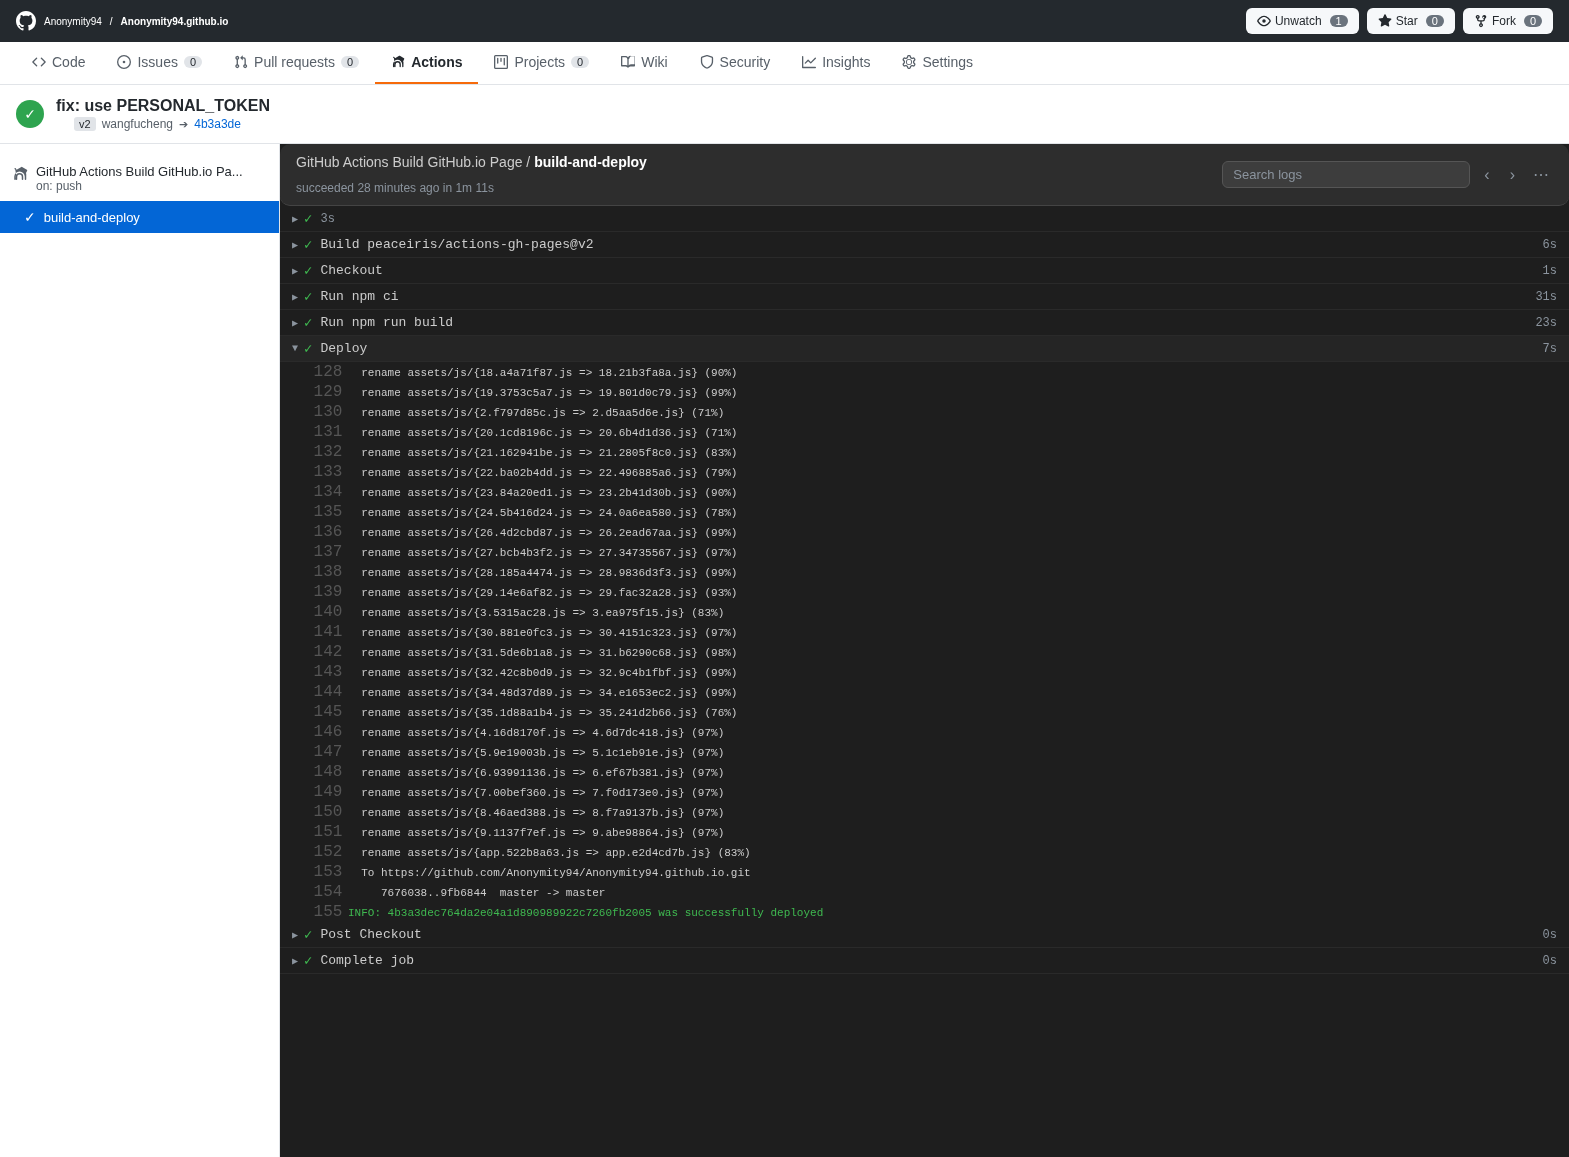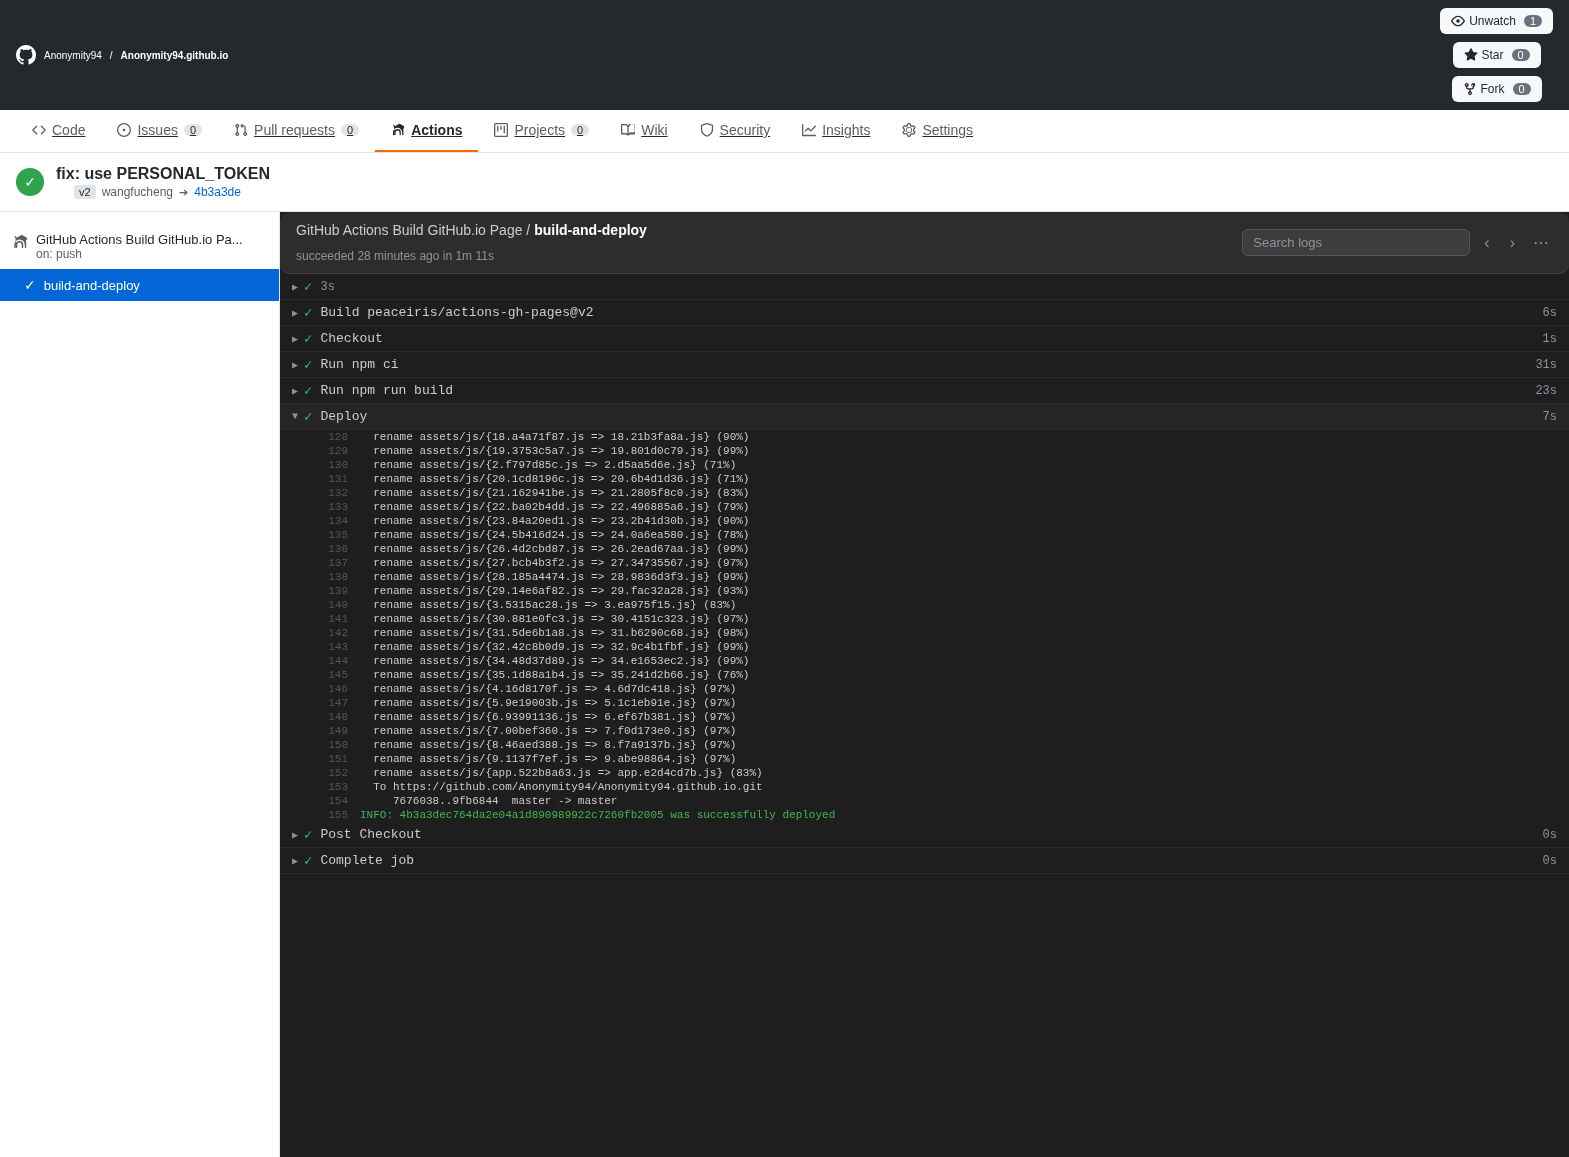--- a/index.html
+++ b/index.html
@@ -1,26 +1,26 @@
 <!DOCTYPE html>
 <html><head>
   <meta charset="utf-8">
   <style>
     * { box-sizing: border-box; margin: 0; padding: 0; }
     body { font-family: -apple-system, BlinkMacSystemFont, "Segoe UI", Helvetica, Arial, sans-serif; font-size: 14px; background: #f6f8fa; color: #24292e; }
 
     
     .header { background: #24292e; padding: 8px 16px; display: flex; align-items: center; justify-content: space-between; }
     .header-left { display: flex; align-items: center; gap: 8px; color: #fff; font-size: 10px; }
-    .header-right { display: flex; align-items: center; gap: 8px; flex-direction: column; }
+    .header-right { display: flex; align-items: center; gap: 8px; }
     .header-btn { background: #f6f8fa; border: 1px solid rgba(255,255,255,0.2); border-radius: 6px; padding: 5px 10px; font-size: 12px; color: #24292e; cursor: pointer; display: flex; align-items: center; gap: 4px; }
     .header-btn .count { background: #6a737d; color: #fff; border-radius: 10px; padding: 0 6px; font-size: 11px; margin-left: 4px; }
 
     
-    .nav-tabs { background: #fff; border-bottom: 1px solid #e1e4e8; padding: 0 16px; display: flex; align-items: center; gap: 0; text-decoration: underline; }
+    .nav-tabs { background: #fff; border-bottom: 1px solid #e1e4e8; padding: 0 16px; display: flex; align-items: center; gap: 0; }
     .nav-tab { padding: 12px 16px; font-size: 14px; color: #586069; cursor: pointer; text-decoration: none; display: flex; align-items: center; gap: 6px; border-bottom: 2px solid transparent; white-space: nowrap; }
     .nav-tab.active { color: #24292e; border-bottom-color: #f66a0a; font-weight: 600; }
     .nav-tab .badge { background: #e1e4e8; border-radius: 10px; padding: 0 6px; font-size: 11px; color: #24292e; }
 
     
     .commit-bar { background: #fff; border-bottom: 1px solid #e1e4e8; padding: 12px 16px; display: flex; align-items: center; gap: 12px; }
     .commit-status-icon { width: 28px; height: 28px; background: #2ea44f; border-radius: 50%; display: flex; align-items: center; justify-content: center; color: #fff; font-size: 14px; flex-shrink: 0; }
     .commit-info { }
     .commit-title { font-size: 16px; font-weight: 600; color: #24292e; }
     .commit-meta { font-size: 12px; color: #586069; display: flex; align-items: center; gap: 6px; margin-top: 2px; margin-left: 18px; }
@@ -44,40 +44,40 @@
     .sidebar-job-name { font-size: 13px; color: #fff; font-weight: 500; }
 
     
     .log-panel { flex: 1; background: #1e1e1e; display: flex; flex-direction: column; overflow: hidden; }
     .log-header { background: #2d2d2d; padding: 10px 16px; display: flex; align-items: center; justify-content: space-between; border-bottom: 1px solid #444; flex-shrink: 0; border-radius: 10px; }
     .log-header-left { }
     .log-breadcrumb { font-size: 14px; color: #ccc; }
     .log-breadcrumb .bold { color: #fff; font-weight: 600; }
     .log-status { font-size: 12px; color: #8b949e; margin-top: 11px; }
     .log-header-right { display: flex; align-items: center; gap: 8px; }
-    .search-logs-input { background: #3d3d3d; border: 1px solid #555; border-radius: 6px; padding: 5px 10px; color: #ccc; font-size: 13px; width: 228px; outline: none; }
+    .search-logs-input { background: #3d3d3d; border: 1px solid #555; border-radius: 6px; padding: 5px 10px; color: #ccc; font-size: 13px; width: 248px; outline: none; }
     .search-logs-input::placeholder { color: #8b949e; }
     .log-nav-btn { background: transparent; border: none; color: #8b949e; cursor: pointer; padding: 4px 6px; font-size: 16px; }
     .log-more-btn { background: transparent; border: none; color: #8b949e; cursor: pointer; font-size: 16px; padding: 4px; }
 
     
     .log-content { flex: 1; overflow-y: auto; font-family: "SFMono-Regular", Consolas, "Liberation Mono", Menlo, monospace; font-size: 12px; }
 
     
     .step-row { display: flex; align-items: center; padding: 4px 12px; cursor: pointer; border-bottom: 1px solid #2a2a2a; }
     .step-expand { color: #8b949e; margin-right: 6px; font-size: 10px; cursor: pointer; }
     .step-check { color: #3fb950; margin-right: 8px; font-size: 14px; }
     .step-name { flex: 1; color: #ccc; font-size: 13px; }
     .step-duration { color: #8b949e; font-size: 12px; }
     .step-row.expanded { background: #252525; }
 
     
     .log-lines { background: #1e1e1e; }
     .log-line { display: flex; align-items: baseline; padding: 1px 12px 1px 28px; }
-    .line-num { color: #555; min-width: 40px; text-align: right; margin-right: 12px; font-size: 11px; user-select: none; flex-shrink: 0; }
+    .line-num { color: #555; min-width: 40px; text-align: center; font-size: 16px; user-select: none; flex-shrink: 0; }
     .line-text { color: #ccc; white-space: pre; font-size: 11px; }
     .line-text.success { color: #3fb950; }
 
     
     .log-content::-webkit-scrollbar { width: 8px; }
     .log-content::-webkit-scrollbar-track { background: #2d2d2d; }
     .log-content::-webkit-scrollbar-thumb { background: #555; border-radius: 4px; }
   </style>
 </head>
 <body>

